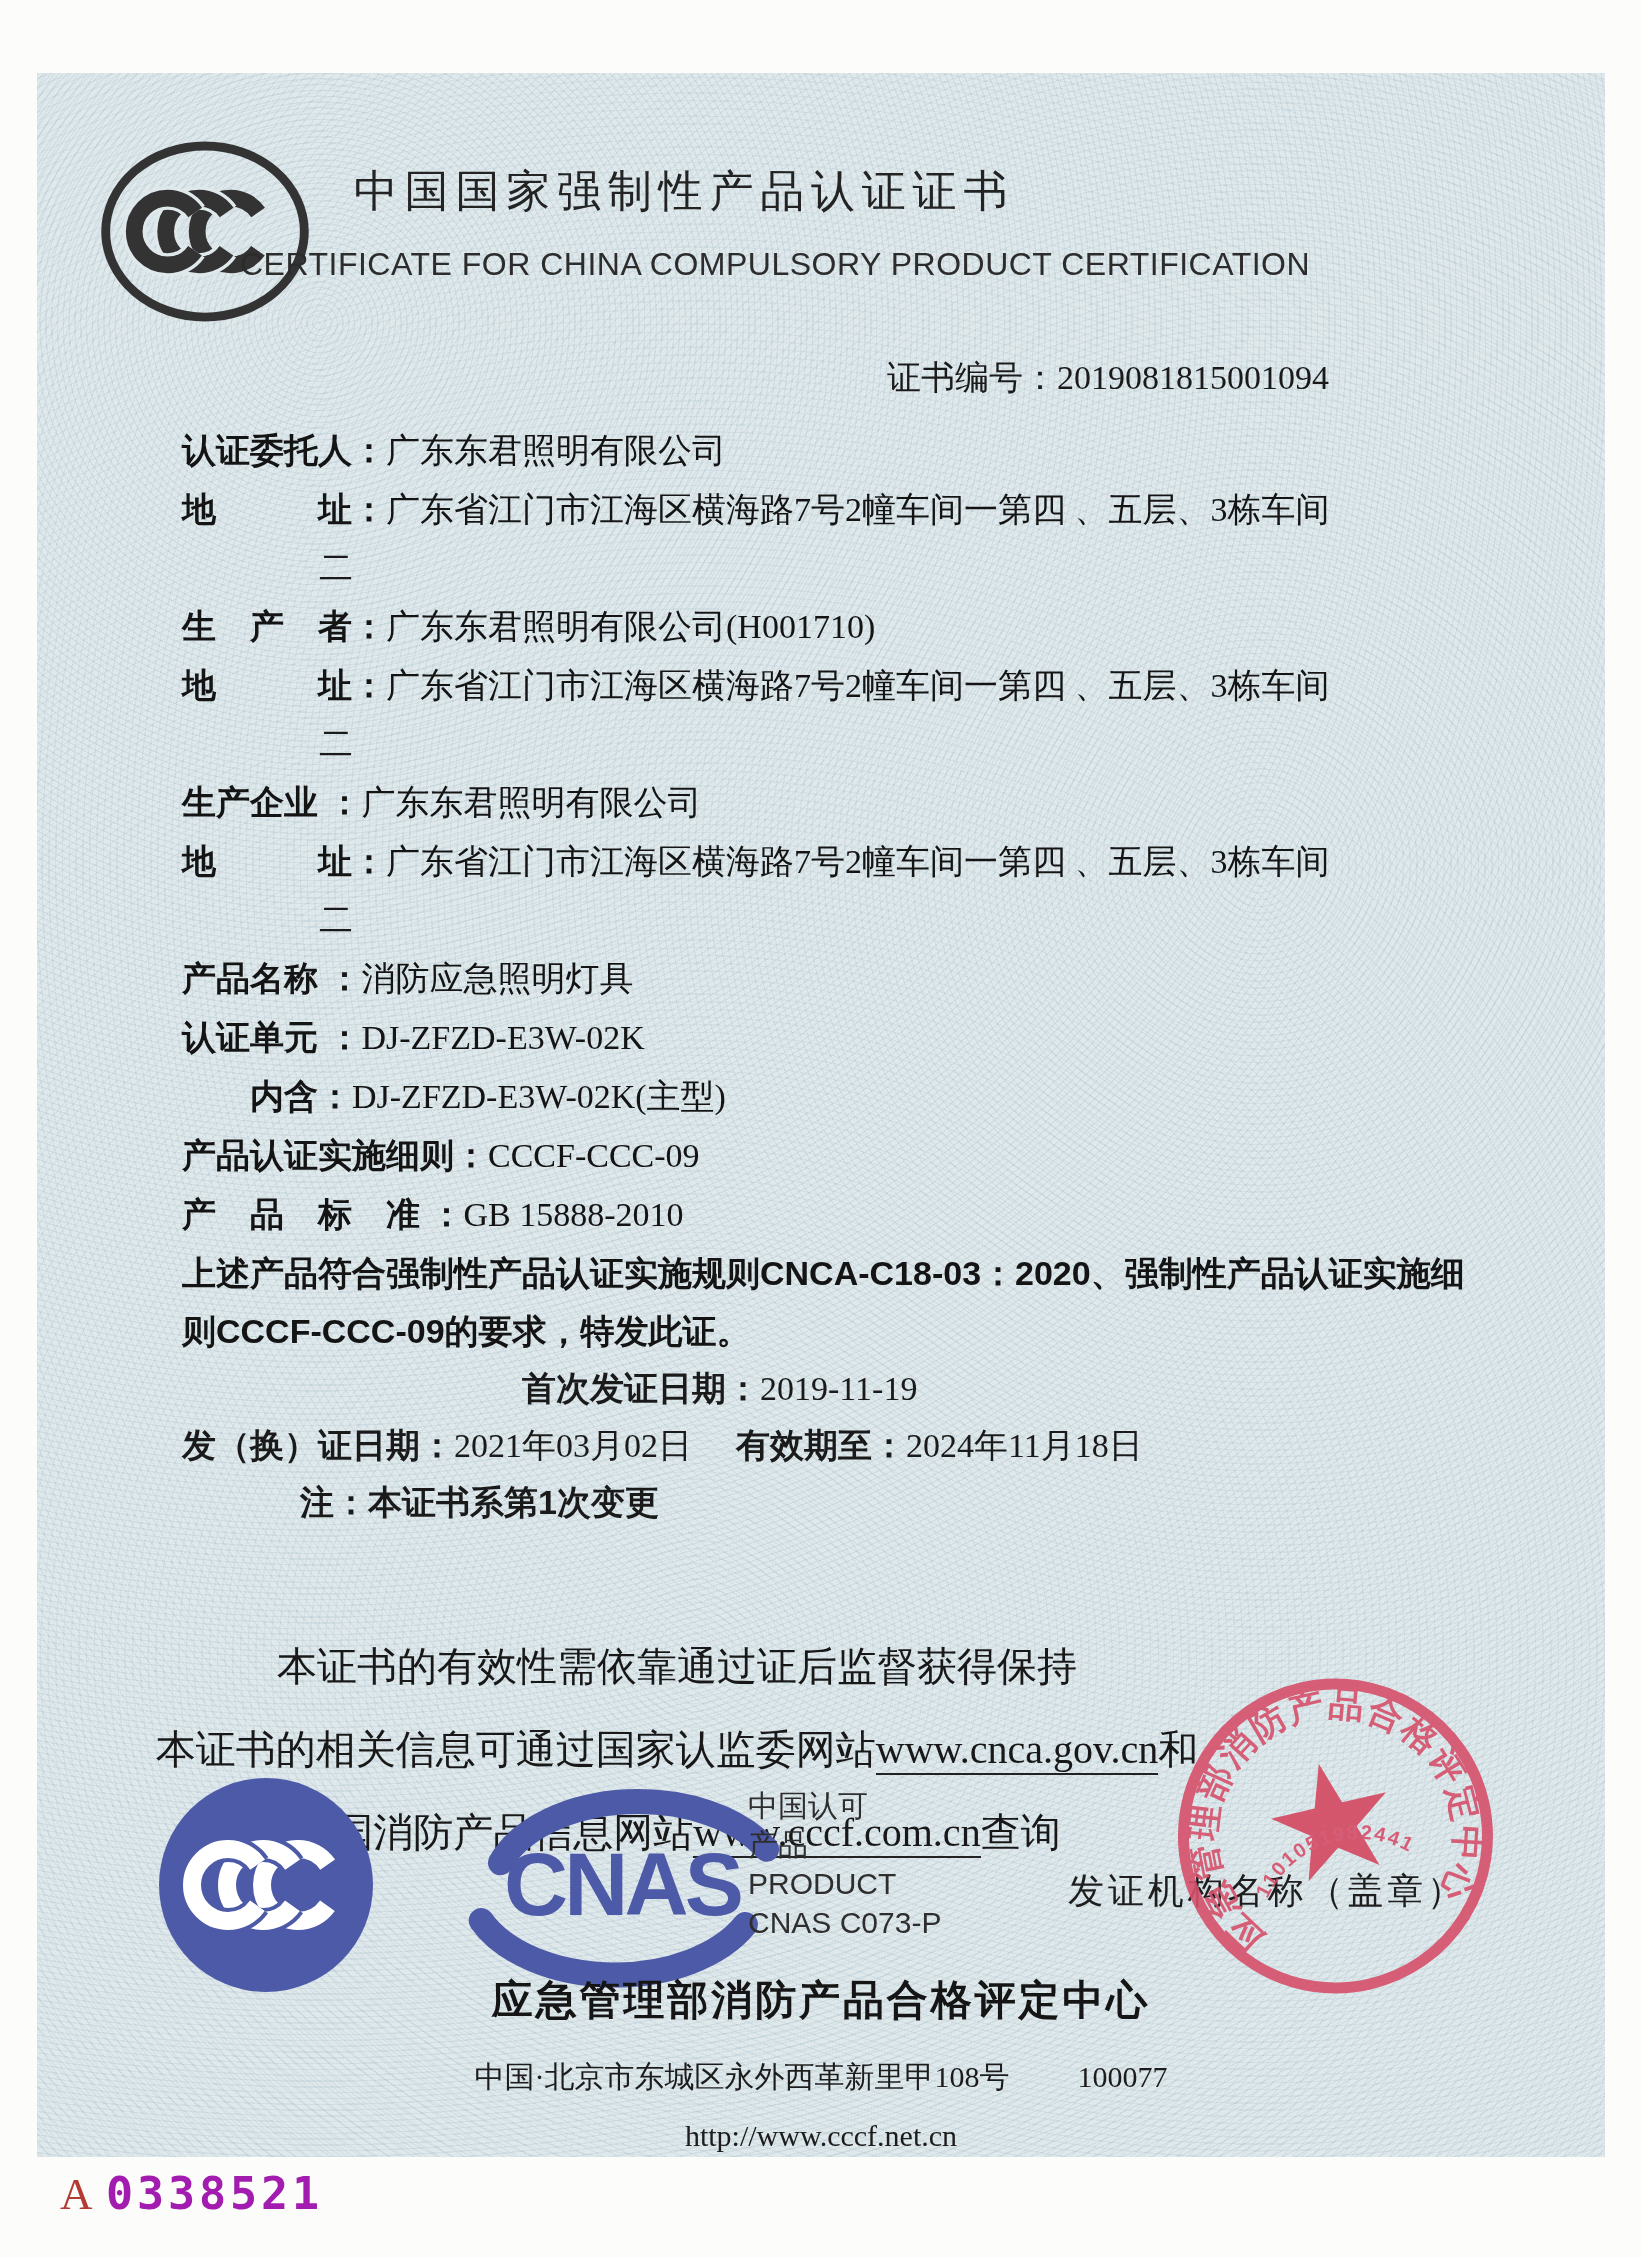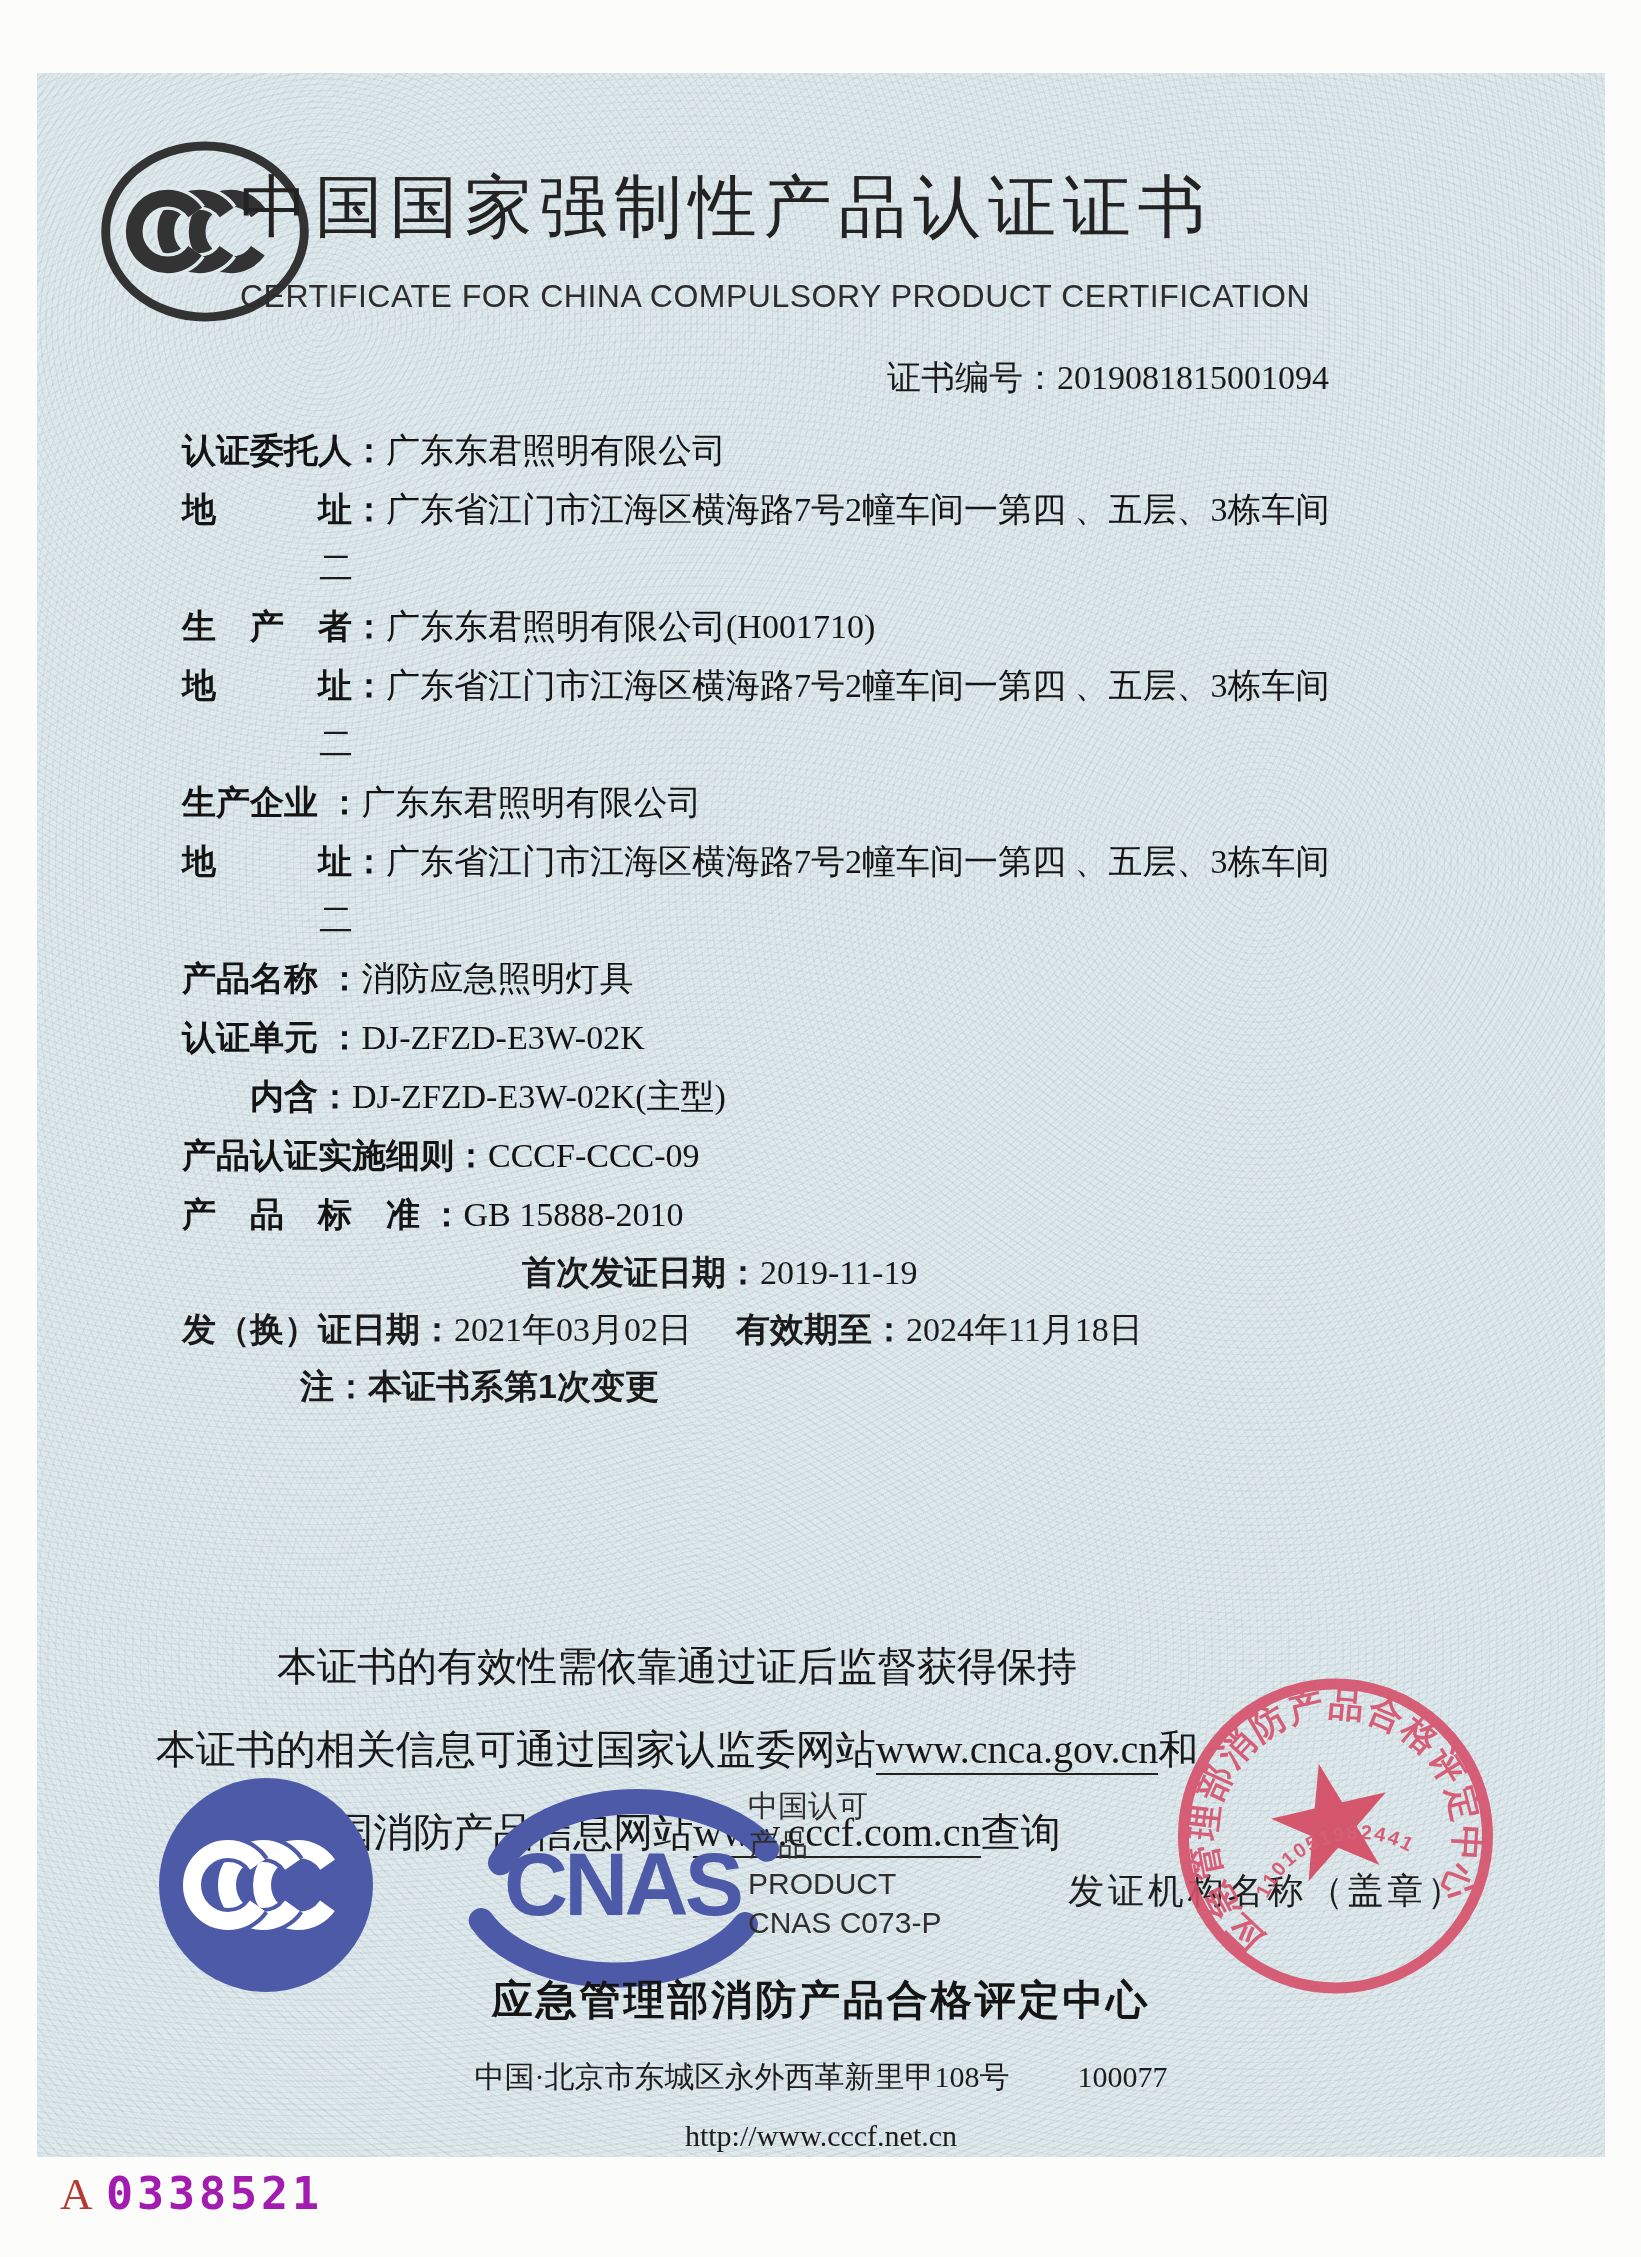--- a/index.html
+++ b/index.html
@@ -12,21 +12,21 @@
     background-image:
       repeating-radial-gradient(circle at 18% 12%, rgba(98,140,158,.11) 0 1.4px, rgba(255,255,255,0) 1.4px 5.8px),
       repeating-radial-gradient(circle at 78% 38%, rgba(98,140,158,.09) 0 1.4px, rgba(255,255,255,0) 1.4px 6.8px),
       repeating-radial-gradient(circle at 42% 76%, rgba(98,140,158,.08) 0 1.4px, rgba(255,255,255,0) 1.4px 7.7px);
   }
   .sans{font-family:"Liberation Sans", sans-serif;}
 
   
   .ccc-black{position:absolute;left:50px;top:60px;width:236px;height:197px;}
   .titles{position:absolute;left:203px;top:89px;width:888px;text-align:center;}
-  .title-cn{font-family:"Liberation Sans", sans-serif;font-size:68px;letter-spacing:6.8px;color:#232323;font-weight:500;white-space:nowrap;}
+  .title-cn{font-family:"Liberation Sans", sans-serif;font-size:44px;letter-spacing:6.8px;color:#232323;font-weight:500;white-space:nowrap;}
   .title-en{font-family:Liberation Sans, sans-serif;font-size:32px;color:#2c2c2c;margin-top:25px;letter-spacing:0.5px;white-space:nowrap;text-align:right;}
   .certno{position:absolute;left:850px;top:282px;font-size:34px;white-space:nowrap;}
 
   
   .fields{position:absolute;left:145px;top:348px;width:1313px;font-size:34px;}
   .frow{line-height:58px;white-space:nowrap;}
   .frow .lab{font-family:"Liberation Sans", sans-serif;font-weight:bold;color:#141414;}
   .frow .val{font-family:"Liberation Serif", serif;color:#141414;}
   .fcont{line-height:58px;margin-left:137px;}
   .para{line-height:58px;font-family:"Liberation Sans", sans-serif;font-weight:bold;font-size:34px;white-space:normal;color:#141414;}
@@ -95,20 +95,21 @@
       <div class="fcont val">二</div>
       <div class="frow"><span class="lab">生产企业 ：</span><span class="val">广东东君照明有限公司</span></div>
       <div class="frow"><span class="lab">地　　　址：</span><span class="val">广东省江门市江海区横海路7号2幢车间一第四 、五层、3栋车间</span></div>
       <div class="fcont val">二</div>
       <div class="frow"><span class="lab">产品名称 ：</span><span class="val">消防应急照明灯具</span></div>
       <div class="frow"><span class="lab">认证单元 ：</span><span class="val">DJ-ZFZD-E3W-02K</span></div>
       <div class="frow"><span class="lab">　　内含：</span><span class="val">DJ-ZFZD-E3W-02K(主型)</span></div>
       <div class="frow"><span class="lab">产品认证实施细则：</span><span class="val">CCCF-CCC-09</span></div>
       <div class="frow"><span class="lab">产　品　标　准 ：</span><span class="val">GB 15888-2010</span></div>
 
+      <div class="para">上述产品符合强制性产品认证实施规则CNCA-C18-03：2020、强制性产品认证实施细则CCCF-CCC-09的要求，特发此证。</div>
 
       <div class="dline indent2">
         <span class="lab">首次发证日期：</span><span class="val">2019-11-19</span>
       </div>
       <div class="dline">
         <span class="lab">发（换）证日期：</span><span class="val">2021年03月02日</span><span class="gap"></span><span class="lab">有效期至：</span><span class="val">2024年11月18日</span>
       </div>
       <div class="dline lab indent1 sans" style="font-weight:bold">注：本证书系第1次变更</div>
     </div>
 

